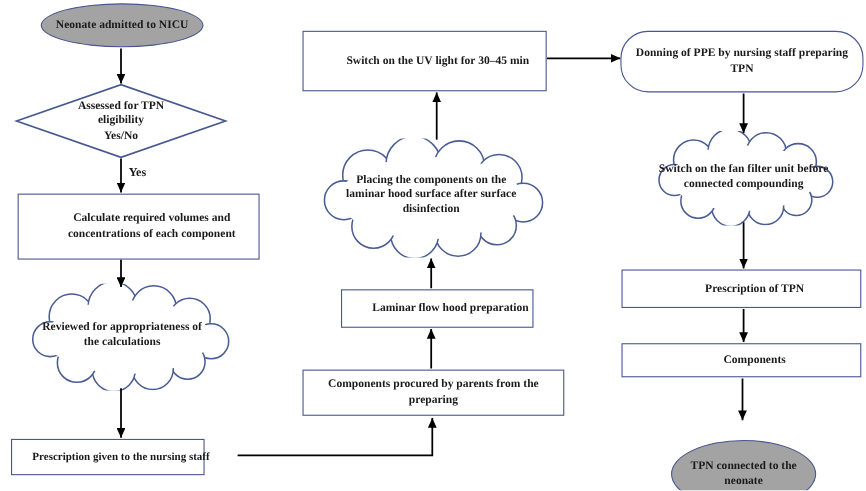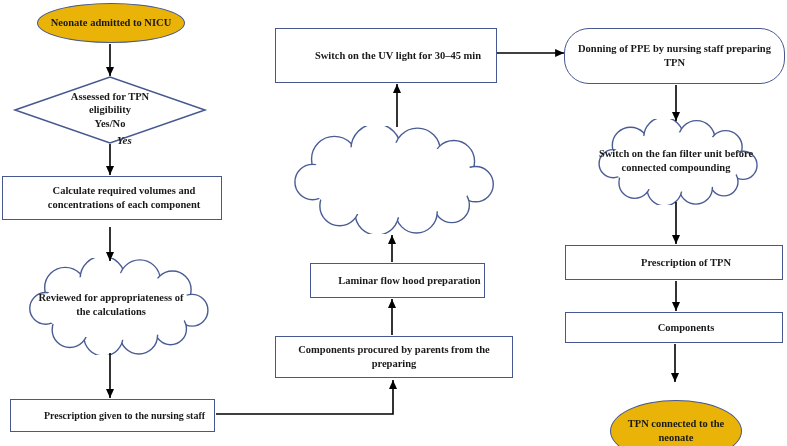--- a/index.html
+++ b/index.html
@@ -16,21 +16,21 @@
   .cloud-fill{fill:#ffffff;stroke:none;}
   .wire{stroke:var(--arrow,#000);stroke-width:1.6;fill:none;}
   .arrowhead{fill:var(--arrow,#000);}
   .node{
     position:absolute;z-index:2;box-sizing:border-box;
     display:flex;flex-direction:column;align-items:center;justify-content:center;
     text-align:center;font-weight:700;color:var(--text,#1a1a1a);
     font-size:10.5px;line-height:1.3;
   }
   .rect{background:#fff;border:1.5px solid var(--shape-border,#47578f);padding-left:24px;}
-  .ellipse{background:#eab308;border:1.5px solid var(--shape-border,#47578f);border-radius:50%;}
+  .ellipse{background:#a3a3a3;border:1.5px solid var(--shape-border,#47578f);border-radius:50%;}
   .floating{background:transparent;border:none;}
   .edge-label{position:absolute;z-index:2;font-weight:700;color:var(--text,#1a1a1a);font-size:11px;}
   .nowrap{white-space:nowrap;font-size:10px;}
   .pad-sm{padding:0 4px;}
 </style>
 </head>
 <body>
 
 <div id="stage">
 
@@ -77,42 +77,45 @@
 
   <div class="node ellipse" style="left:37px;top:3px;width:148px;height:40px;">
     <span>Neonate admitted to NICU</span>
   </div>
 
   <div class="node floating" style="left:50px;top:84px;width:120px;height:52px;">
     <span>Assessed for TPN eligibility</span>
     <span>Yes/No</span>
   </div>
 
-  <div class="edge-label" style="left:117px;top:134px;font-style:italic;">Yes</div>
+  <div class="edge-label" style="left:117px;top:151px;">Yes</div>
 
-  <div class="node rect" style="left:2px;top:176px;width:220px;height:44px;">
+  <div class="node rect" style="left:16px;top:176px;width:220px;height:60px;">
     <span>Calculate required volumes and concentrations of each component</span>
   </div>
 
   <div class="node floating" style="left:38px;top:277px;width:146px;height:56px;">
     <span>Reviewed for appropriateness of the calculations</span>
   </div>
 
-  <div class="node rect nowrap" style="left:10px;top:399px;width:205px;height:33px;">
+  <div class="node rect nowrap" style="left:10px;top:399px;width:176px;height:33px;">
     <span>Prescription given to the  nursing staff</span>
   </div>
 
   <div class="node rect pad-sm" style="left:275px;top:336px;width:238px;height:42px;">
     <span>Components procured by parents from the preparing</span>
   </div>
 
   <div class="node rect" style="left:310px;top:263px;width:175px;height:35px;">
     <span>Laminar flow hood preparation</span>
   </div>
 
+  <div class="node floating" style="left:307px;top:147px;width:170px;height:60px;">
+    <span>Placing the components on the laminar hood surface after surface disinfection</span>
+  </div>
 
   <div class="node rect" style="left:275px;top:28px;width:222px;height:55px;">
     <span>Switch on the UV light for 30–45 min</span>
   </div>
 
   <div class="node rect pad-sm" style="left:564px;top:28px;width:221px;height:56px;border-radius:25px;">
     <span>Donning of PPE by nursing staff preparing TPN</span>
   </div>
 
   <div class="node floating" style="left:583px;top:140px;width:186px;height:42px;">

